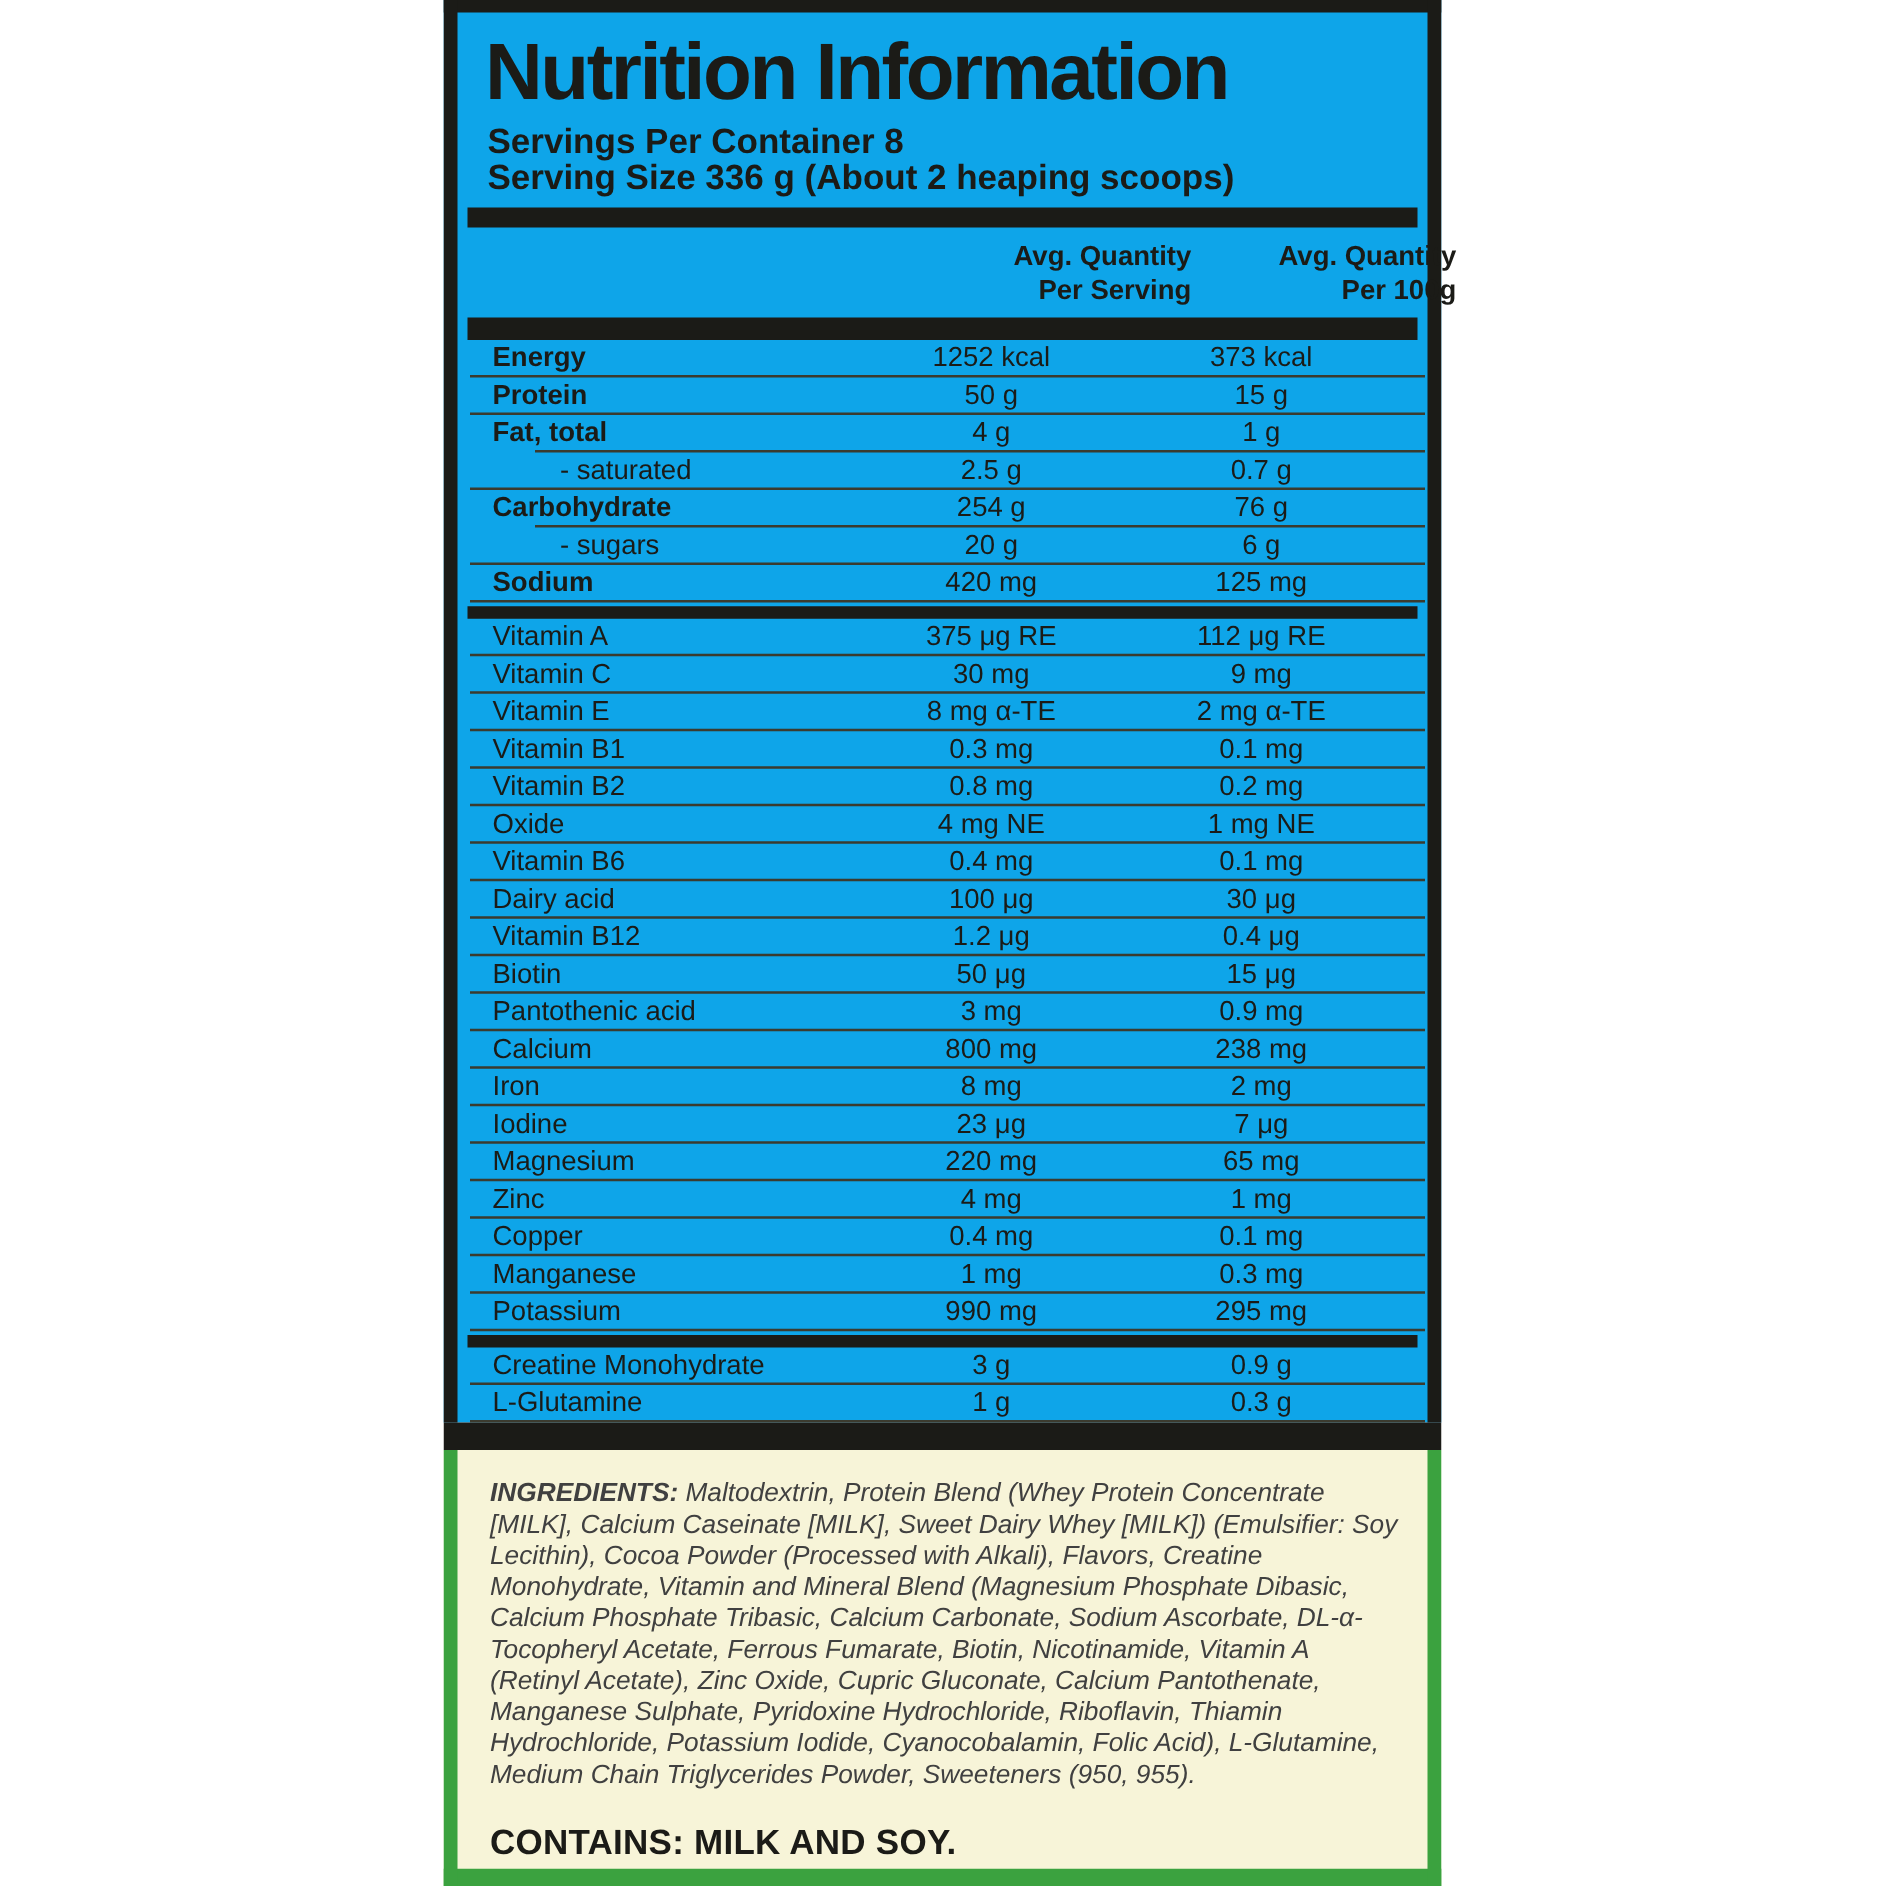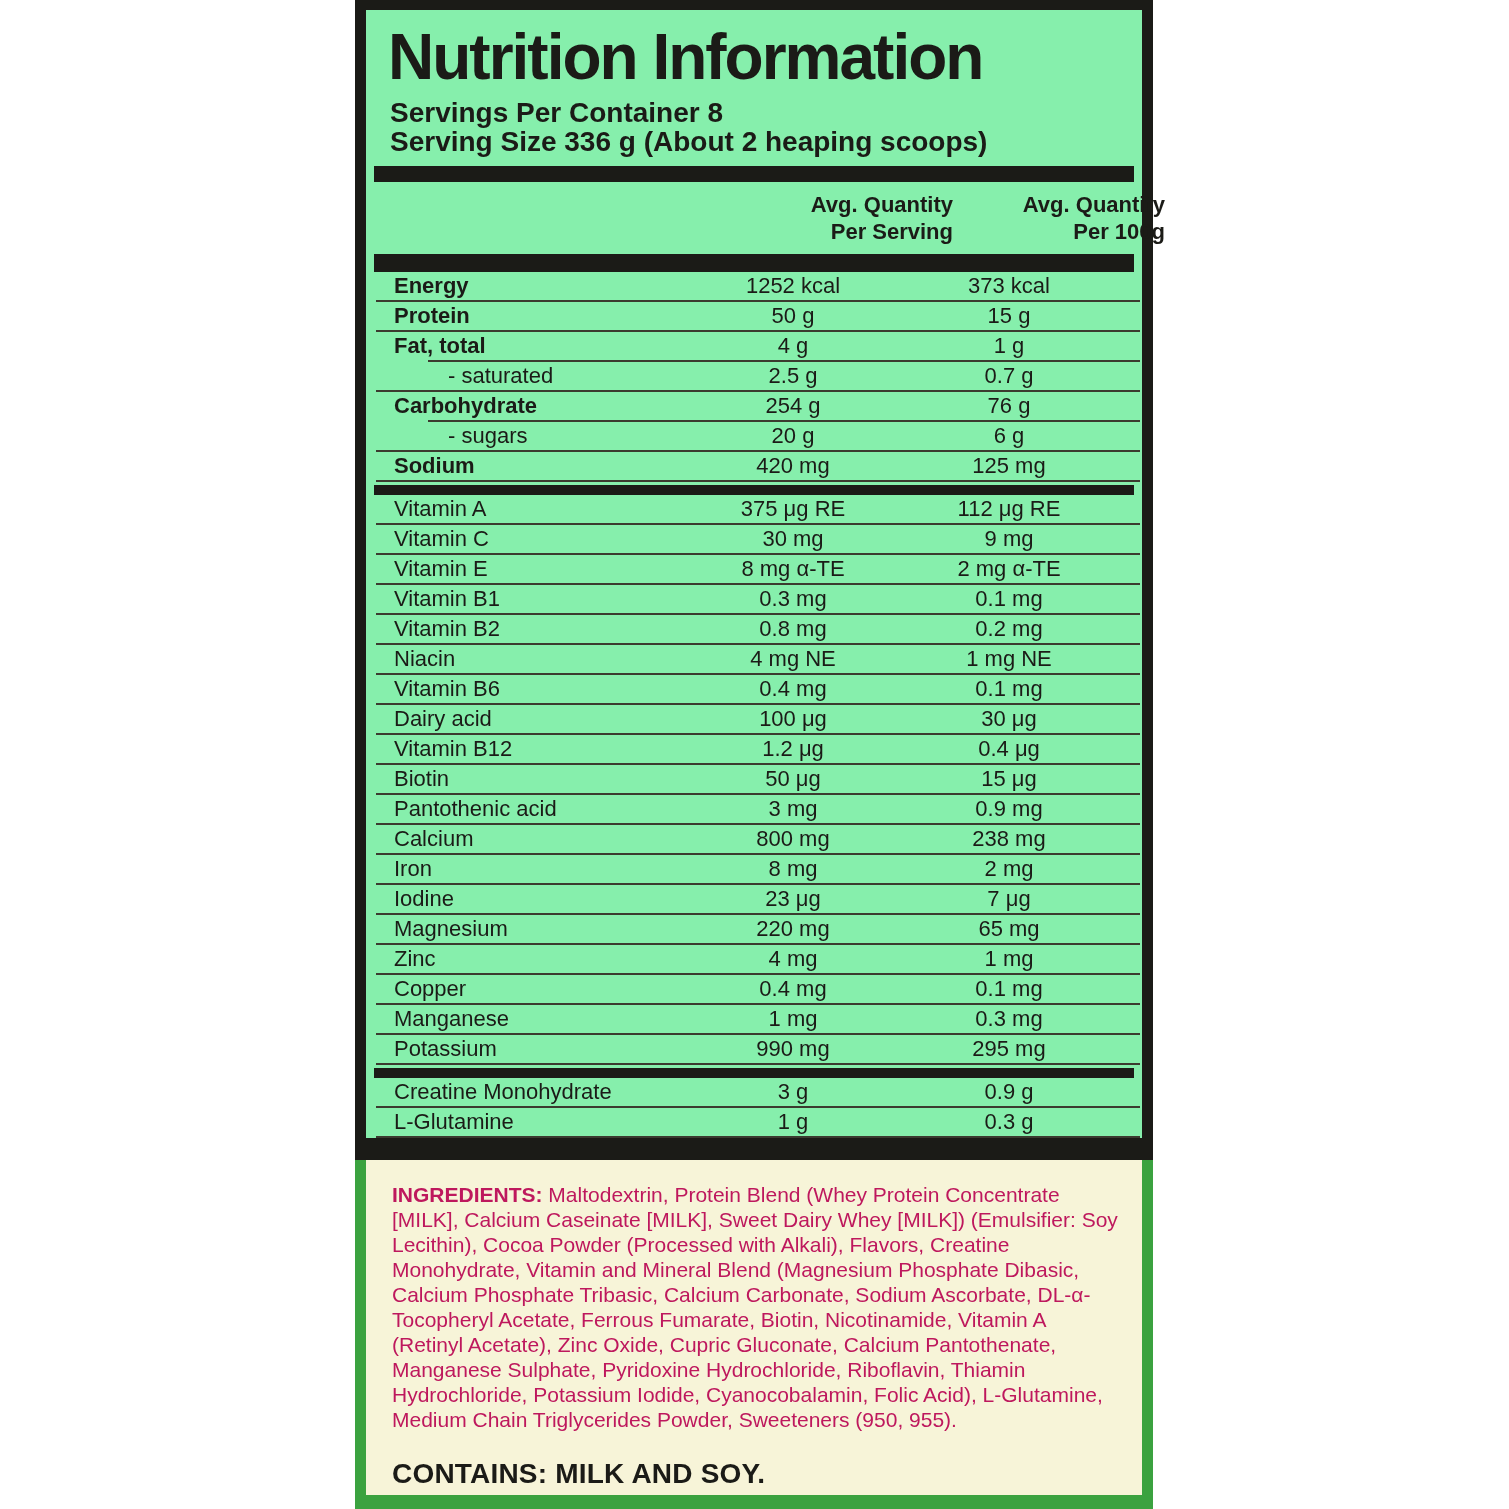--- a/index.html
+++ b/index.html
@@ -10,21 +10,21 @@
     font-family: "Liberation Sans", sans-serif;
     color: #1b1b17;
   }
   .label-wrap {
     position: relative;
     width: 798px;
     margin-left: 355px;
   }
   
   .table-panel {
-    background: #86efac;
+    background: #0ea5e9;
     border-left: 11px solid #1b1b17;
     border-right: 11px solid #1b1b17;
     border-top: 10px solid #1b1b17;
   }
   .nt-title {
     margin: 14px 0 0 22px;
     font-size: 64px;
     line-height: 66px;
     font-weight: 700;
     letter-spacing: -2px;
@@ -84,22 +84,23 @@
     border-left: 11px solid #3ba23f;
     border-right: 11px solid #3ba23f;
     border-bottom: 14px solid #3ba23f;
     height: 349px;
     padding: 22px 22px 0 26px;
   }
   .ingredients-text {
     margin: 0;
     font-size: 21px;
     line-height: 25px;
-    color: #be185d;
+    color: #404040;
     max-width: 726px;
+    font-style: italic;
   }
   .ingredients-text strong { font-weight: 700; }
   .contains-line {
     margin-top: 26px;
     font-size: 28px;
     font-weight: 700;
     letter-spacing: 0.2px;
   }
 </style>
 </head>
@@ -193,21 +194,21 @@
           <span class="lab">Vitamin B1</span>
           <span class="val-serving">0.3 mg</span>
           <span class="val-100g">0.1 mg</span>
         </div>
         <div class="row">
           <span class="lab">Vitamin B2</span>
           <span class="val-serving">0.8 mg</span>
           <span class="val-100g">0.2 mg</span>
         </div>
         <div class="row">
-          <span class="lab">Niacin</span>
+          <span class="lab">Oxide</span>
           <span class="val-serving">4 mg NE</span>
           <span class="val-100g">1 mg NE</span>
         </div>
         <div class="row">
           <span class="lab">Vitamin B6</span>
           <span class="val-serving">0.4 mg</span>
           <span class="val-100g">0.1 mg</span>
         </div>
         <div class="row">
           <span class="lab">Dairy acid</span>

